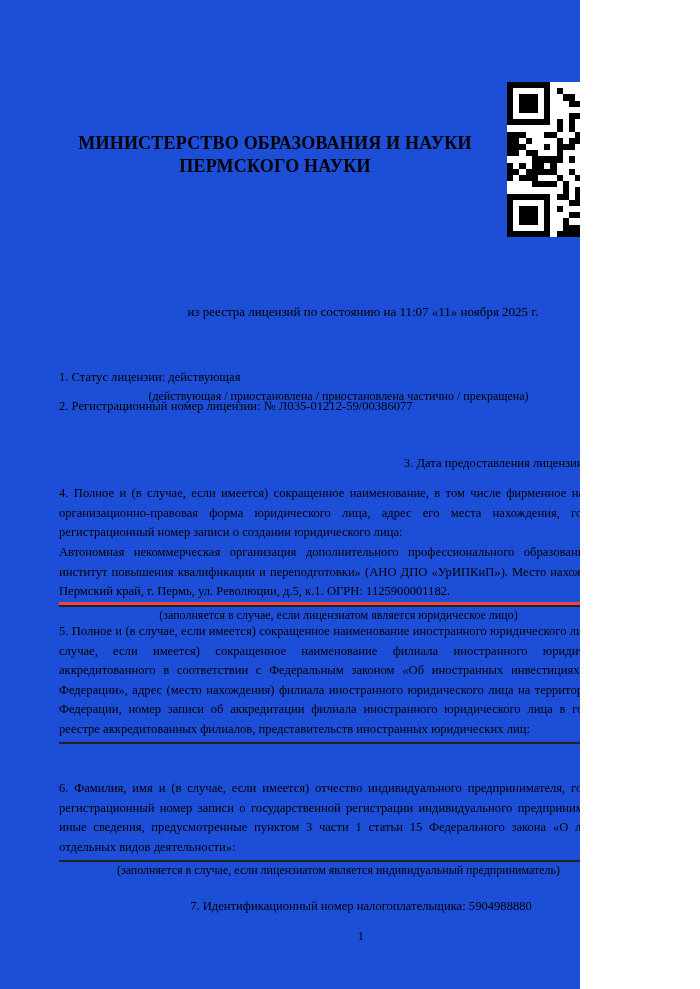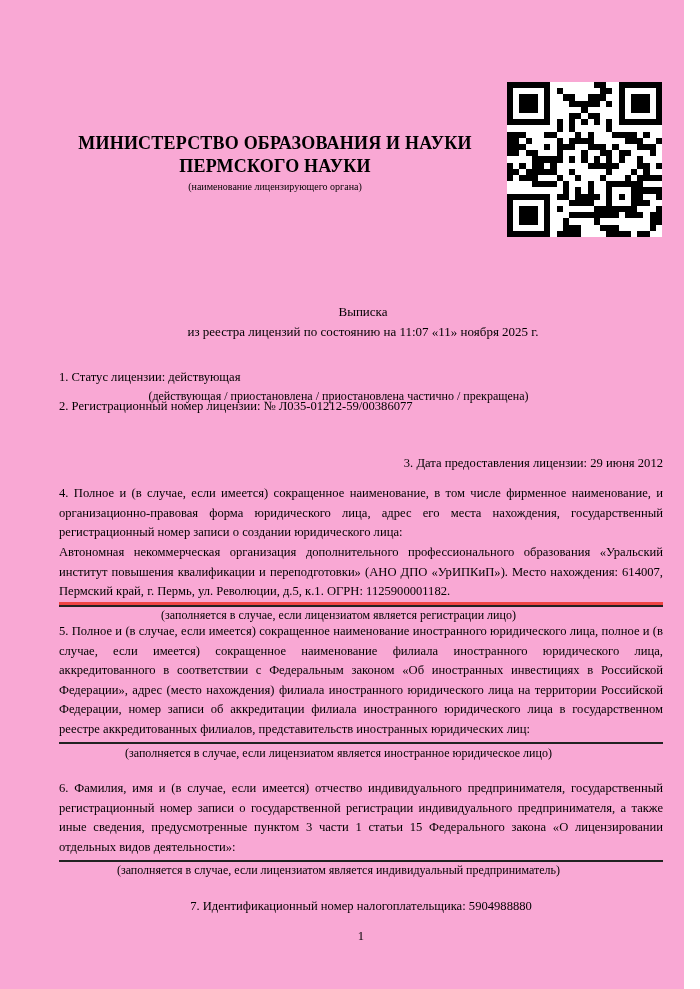--- a/index.html
+++ b/index.html
@@ -2,23 +2,23 @@
 <html><head>
 <meta charset="utf-8">
 <style>
   html, body {
     margin: 0;
     padding: 0;
     background: #ffffff;
   }
   .page {
     position: relative;
-    width: 684px;
+    width: 580px;
     height: 989px;
-    background: #f9a8d4;
+    background: #1d4ed8;
     color: #000000;
     font-family: "Liberation Serif", "DejaVu Serif", serif;
     overflow: hidden;
   }
 
   
   .qr {
     position: absolute;
     left: 507px;
     top: 82px;
@@ -423,43 +423,40 @@
         <rect x="18" y="24" width="1" height="1" fill="#000"></rect>
         <rect x="19" y="24" width="1" height="1" fill="#000"></rect>
         <rect x="21" y="24" width="1" height="1" fill="#000"></rect>
         <rect x="22" y="24" width="1" height="1" fill="#000"></rect>
       </svg>
   </div>
 
   <div class="ministry">
     <div class="ministry-name">МИНИСТЕРСТВО ОБРАЗОВАНИЯ И НАУКИ</div>
     <div class="ministry-name">ПЕРМСКОГО НАУКИ</div>
-    <div class="ministry-caption">(наименование лицензирующего органа)</div>
   </div>
 
   <div class="doc-title">
-    <div>Выписка</div>
     <div>из реестра лицензий по состоянию на 11:07 «11» ноября 2025 г.</div>
   </div>
 
   <div class="item" id="item1">1. Статус лицензии: действующая</div>
   <div class="small-caption" id="cap1">(действующая / приостановлена / приостановлена частично / прекращена)</div>
 
   <div class="item" id="item2">2. Регистрационный номер лицензии: № Л035-01212-59/00386077</div>
 
   <div class="item" id="item3">3. Дата предоставления лицензии: 29 июня 2012</div>
 
   <div class="item just" id="item4q">4. Полное и (в случае, если имеется) сокращенное наименование, в том числе фирменное наименование, и организационно-правовая форма юридического лица, адрес его места нахождения, государственный регистрационный номер записи о создании юридического лица:</div>
   <div class="item just answer-underlined" id="item4a">Автономная некоммерческая организация дополнительного профессионального образования «Уральский институт повышения квалификации и переподготовки» (АНО ДПО «УрИПКиП»). Место нахождения: 614007, Пермский край, г. Пермь, ул. Революции, д.5, к.1. ОГРН: 1125900001182.</div>
   <div class="rule" id="rule4"></div>
-  <div class="small-caption" id="cap4">(заполняется в случае, если лицензиатом является регистрации лицо)</div>
+  <div class="small-caption" id="cap4">(заполняется в случае, если лицензиатом является юридическое лицо)</div>
 
   <div class="item just" id="item5q">5. Полное и (в случае, если имеется) сокращенное наименование иностранного юридического лица, полное и (в случае, если имеется) сокращенное наименование филиала иностранного юридического лица, аккредитованного в соответствии с Федеральным законом «Об иностранных инвестициях в Российской Федерации», адрес (место нахождения) филиала иностранного юридического лица на территории Российской Федерации, номер записи об аккредитации филиала иностранного юридического лица в государственном реестре аккредитованных филиалов, представительств иностранных юридических лиц:</div>
   <div class="rule" id="rule5"></div>
-  <div class="small-caption" id="cap5">(заполняется в случае, если лицензиатом является иностранное юридическое лицо)</div>
 
   <div class="item just" id="item6q">6. Фамилия, имя и (в случае, если имеется) отчество индивидуального предпринимателя, государственный регистрационный номер записи о государственной регистрации индивидуального предпринимателя, а также иные сведения, предусмотренные пунктом 3 части 1 статьи 15 Федерального закона «О лицензировании отдельных видов деятельности»:</div>
   <div class="rule" id="rule6"></div>
   <div class="small-caption" id="cap6">(заполняется в случае, если лицензиатом является индивидуальный предприниматель)</div>
 
   <div class="item" id="item7">7. Идентификационный номер налогоплательщика: 5904988880</div>
 
   <div class="page-number">1</div>
 
 </div>

